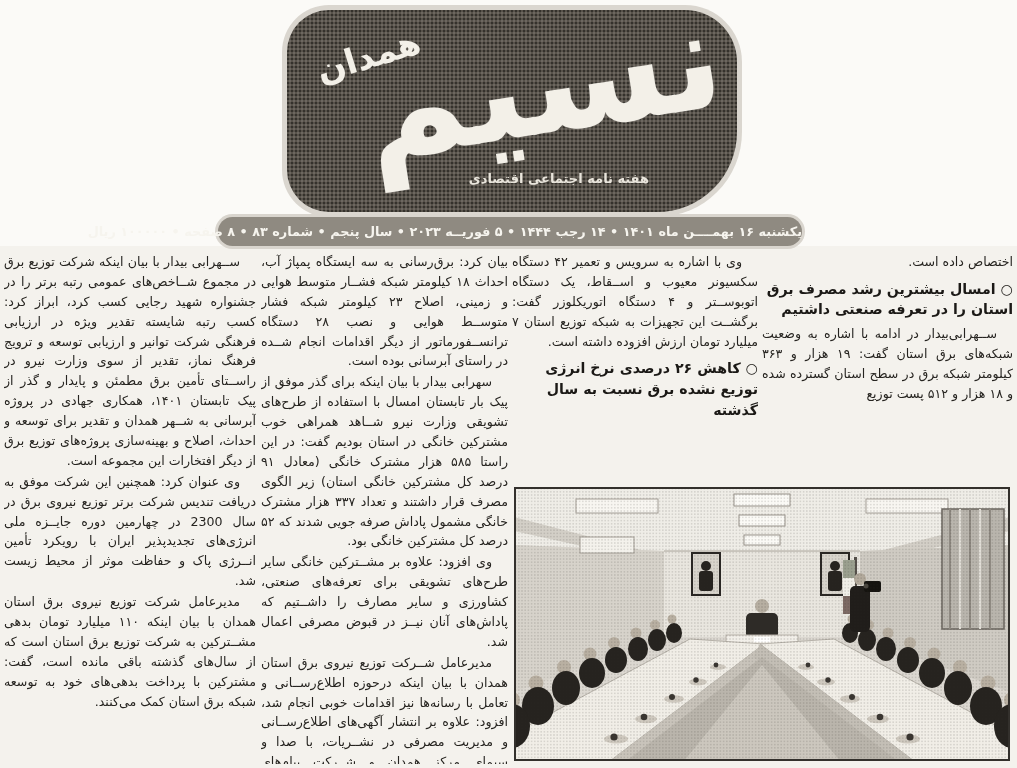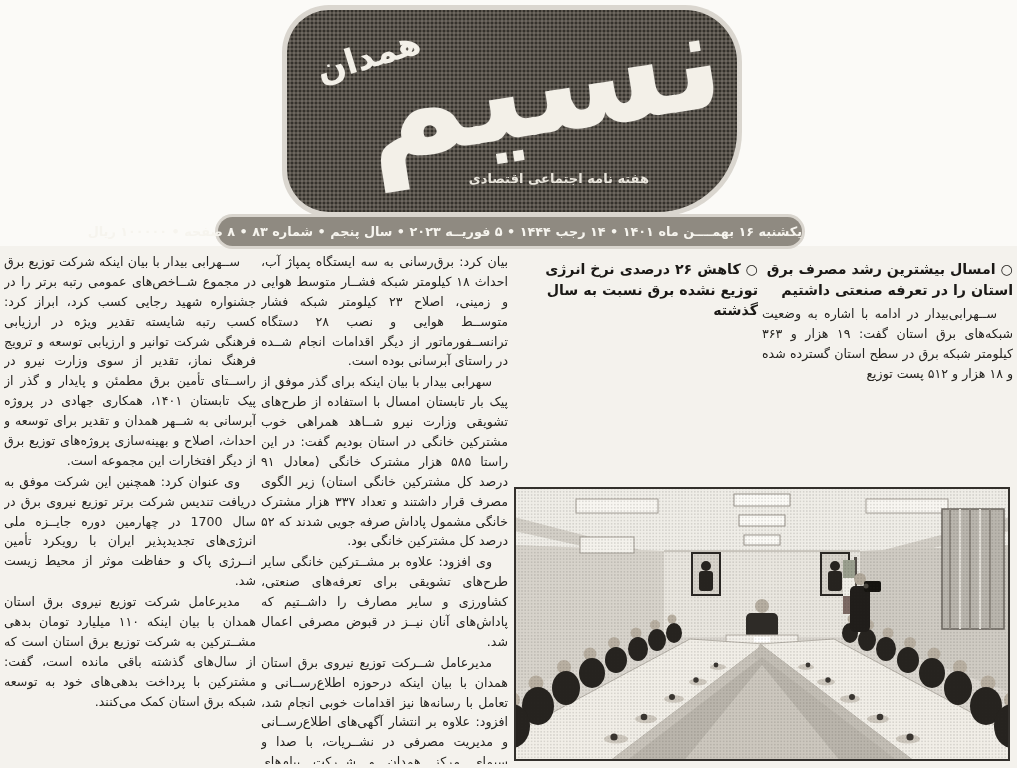--- a/index.html
+++ b/index.html
@@ -66,35 +66,37 @@
 
   <div class="masthead">
     <div class="logo-main">نسیم</div>
     <div class="logo-sub">همدان</div>
     <div class="tagline">هفته نامه اجتماعی اقتصادی</div>
   </div>
 
   <div class="datebar">یکشنبه ۱۶ بهمــــن ماه ۱۴۰۱ • ۱۴ رجب ۱۴۴۴ • ۵ فوریــه ۲۰۲۳ • سال پنجم • شماره ۸۳ • ۸ صفحه • ۱۰۰۰۰۰ ریال</div>
 
   <div class="col" id="colR">
+      <p class="para cont">اختصاص داده است.</p>
       <h3 class="subhead">○ امسال بیشترین رشد مصرف برق استان را در تعرفه صنعتی داشتیم</h3>
       <p class="para">ســهرابی‌بیدار در ادامه با اشاره به وضعیت شبکه‌های برق استان گفت: ۱۹ هزار و ۳۶۳ کیلومتر شبکه برق در سطح استان گسترده شده و ۱۸ هزار و ۵۱۲ پست توزیع</p>
     </div>
   <div class="col" id="colMR">
+      <p class="para">وی با اشاره به سرویس و تعمیر ۴۲ دستگاه سکسیونر معیوب و اســقاط، یک دستگاه اتوبوســتر و ۴ دستگاه اتوریکلوزر گفت: برگشــت این تجهیزات به شبکه توزیع استان ۷ میلیارد تومان ارزش افزوده داشته است.</p>
       <h3 class="subhead">○ کاهش ۲۶ درصدی نرخ انرژی توزیع نشده برق نسبت به سال گذشته</h3>
     </div>
   <div class="col" id="colML">
       <p class="para cont">بیان کرد: برق‌رسانی به سه ایستگاه پمپاژ آب، احداث ۱۸ کیلومتر شبکه فشــار متوسط هوایی و زمینی، اصلاح ۲۳ کیلومتر شبکه فشار متوســط هوایی و نصب ۲۸ دستگاه ترانســفورماتور از دیگر اقدامات انجام شــده در راستای آبرسانی بوده است.</p>
       <p class="para">سهرابی بیدار با بیان اینکه برای گذر موفق از پیک بار تابستان امسال با استفاده از طرح‌های تشویقی وزارت نیرو شــاهد همراهی خوب مشترکین خانگی در استان بودیم گفت: در این راستا ۵۸۵ هزار مشترک خانگی (معادل ۹۱ درصد کل مشترکین خانگی استان) زیر الگوی مصرف قرار داشتند و تعداد ۳۳۷ هزار مشترک خانگی مشمول پاداش صرفه جویی شدند که ۵۲ درصد کل مشترکین خانگی بود.</p>
       <p class="para">وی افزود: علاوه بر مشــترکین خانگی سایر طرح‌های تشویقی برای تعرفه‌های صنعتی، کشاورزی و سایر مصارف را داشــتیم که پاداش‌های آنان نیــز در قبوض مصرفی اعمال شد.</p>
       <p class="para">مدیرعامل شــرکت توزیع نیروی برق استان همدان با بیان اینکه درحوزه اطلاع‌رســانی و تعامل با رسانه‌ها نیز اقدامات خوبی انجام شد، افزود: علاوه بر انتشار آگهی‌های اطلاع‌رســانی و مدیریت مصرفی در نشــریات، با صدا و سیمای مرکز همدان و شــرکت پیام‌های بازرگانی عقد قرارداد داشــتیم و تبلیغات محیطی گسترده‌ای در سطح استان انجام شد.</p>
     </div>
   <div class="col" id="colL">
       <p class="para">ســهرابی بیدار با بیان اینکه شرکت توزیع برق در مجموع شــاخص‌های عمومی رتبه برتر را در جشنواره شهید رجایی کسب کرد، ابراز کرد: کسب رتبه شایسته تقدیر ویژه در ارزیابی فرهنگی شرکت توانیر و ارزیابی توسعه و ترویج فرهنگ نماز، تقدیر از سوی وزارت نیرو در راســتای تأمین برق مطمئن و پایدار و گذر از پیک تابستان ۱۴۰۱، همکاری جهادی در پروژه آبرسانی به شــهر همدان و تقدیر برای توسعه و احداث، اصلاح و بهینه‌سازی پروژه‌های توزیع برق از دیگر افتخارات این مجموعه است.</p>
-      <p class="para">وی عنوان کرد: همچنین این شرکت موفق به دریافت تندیس شرکت برتر توزیع نیروی برق در سال 1700 در چهارمین دوره جایــزه ملی انرژی‌های تجدیدپذیر ایران با رویکرد تأمین انــرژی پاک و حفاظت موثر از محیط زیست شد.</p>
+      <p class="para">وی عنوان کرد: همچنین این شرکت موفق به دریافت تندیس شرکت برتر توزیع نیروی برق در سال 2300 در چهارمین دوره جایــزه ملی انرژی‌های تجدیدپذیر ایران با رویکرد تأمین انــرژی پاک و حفاظت موثر از محیط زیست شد.</p>
       <p class="para">مدیرعامل شرکت توزیع نیروی برق استان همدان با بیان اینکه ۱۱۰ میلیارد تومان بدهی مشــترکین به شرکت توزیع برق استان است که از سال‌های گذشته باقی مانده است، گفت: مشترکین با پرداخت بدهی‌های خود به توسعه شبکه برق استان کمک می‌کنند.</p>
     </div>
 
   <div class="photo">
     <svg viewBox="0 0 496 274" width="496" height="274" xmlns="http://www.w3.org/2000/svg">
       <defs>
         <pattern id="ht" width="3.2" height="3.2" patternUnits="userSpaceOnUse">
           <circle cx="1.6" cy="1.6" r="0.65" fill="#2a2724"></circle>
         </pattern>
       </defs>

